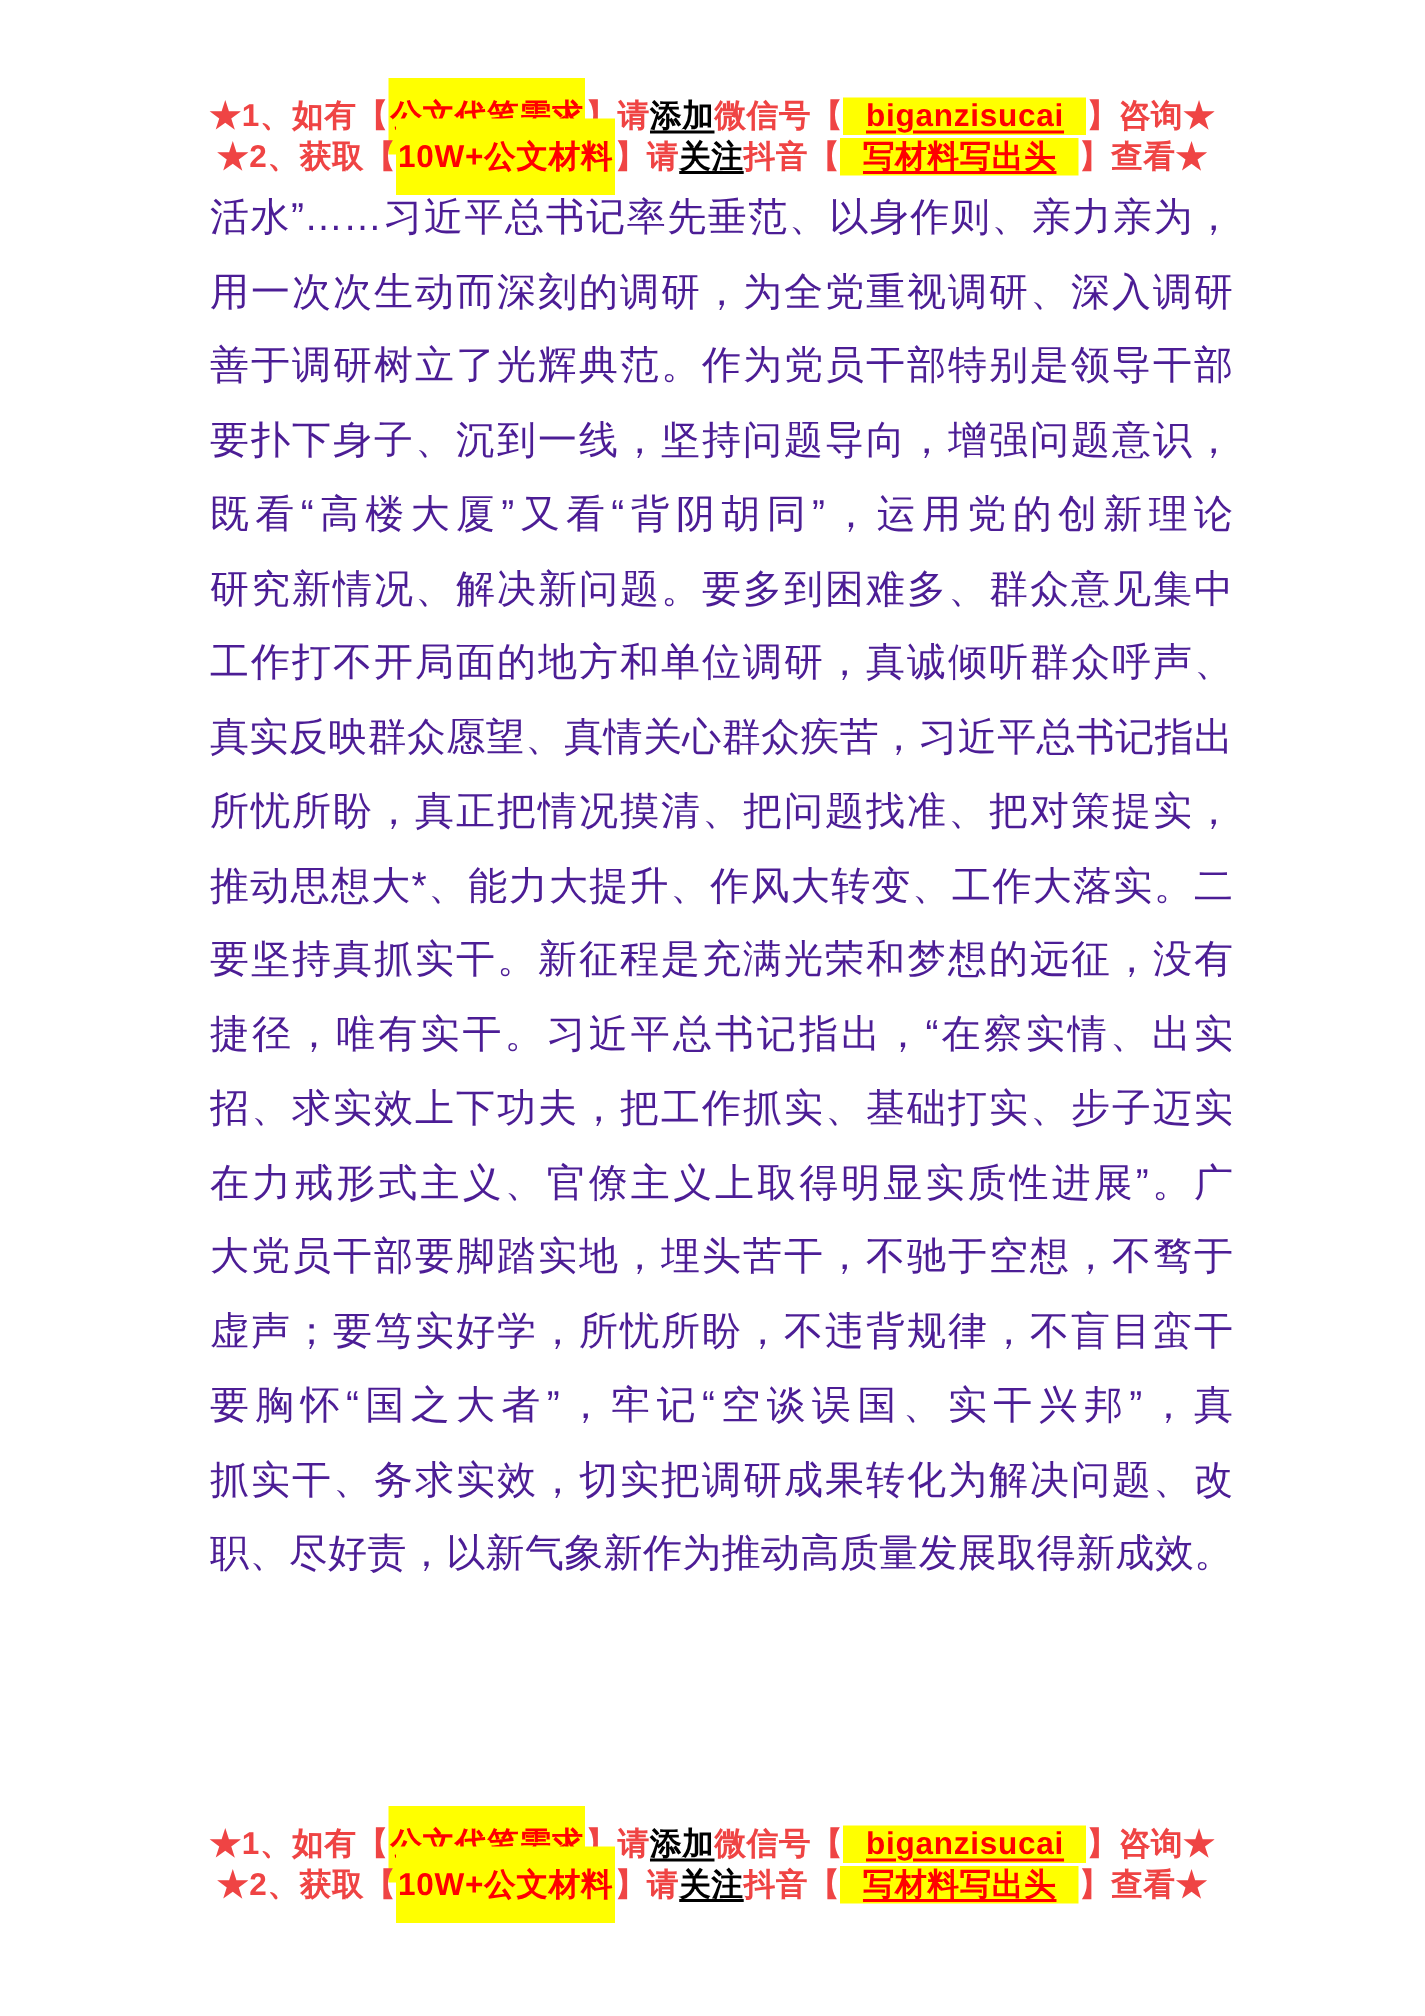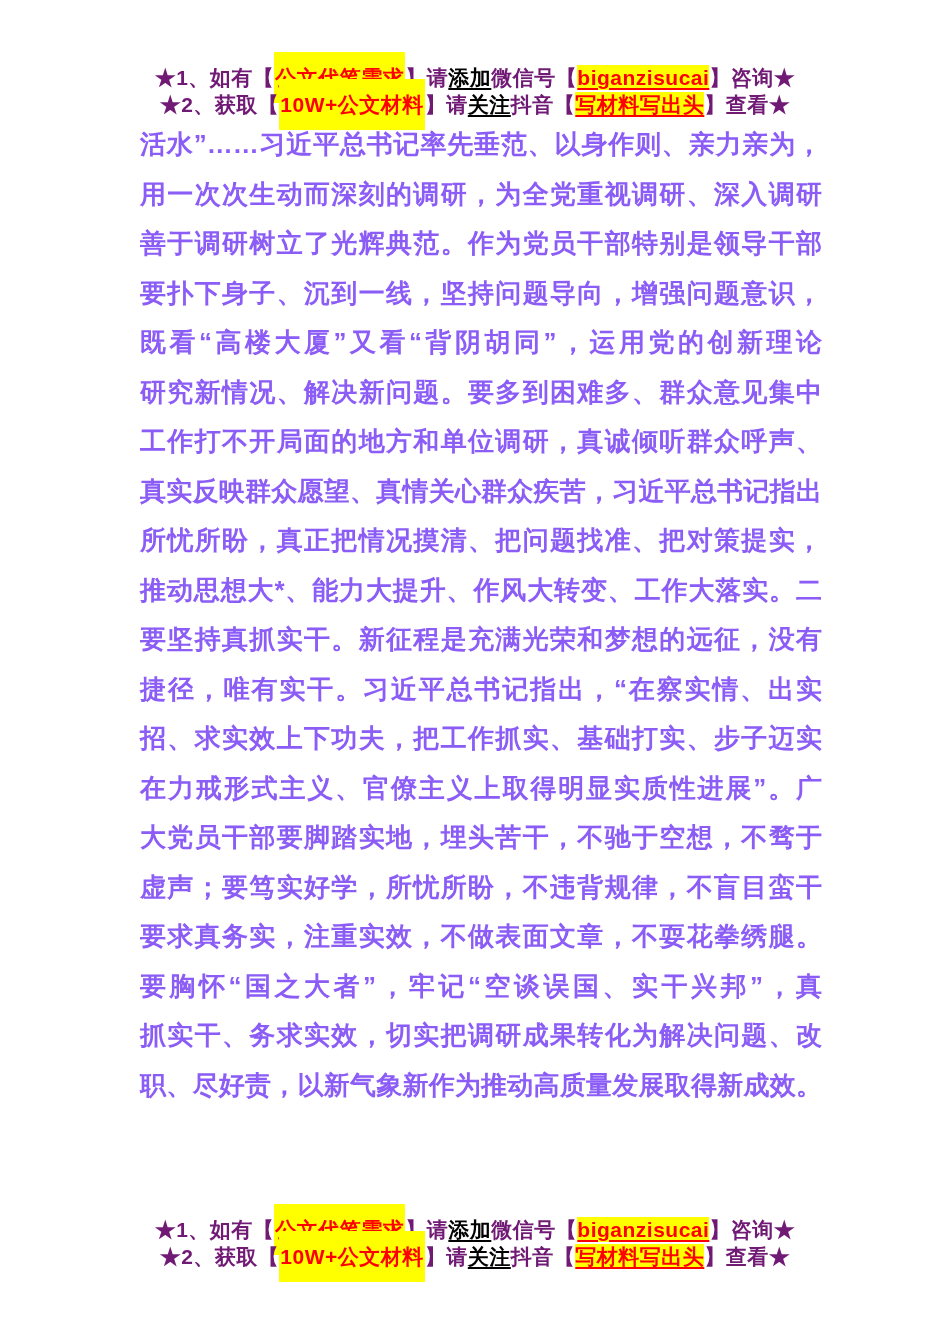--- a/index.html
+++ b/index.html
@@ -20,49 +20,49 @@
   .promo-header { top:64px; }
   .promo-footer { top:1216px; }
   .promo-line {
     font-size:21px;
     font-weight:700;
     line-height:27px;
     white-space:nowrap;
     color:#000000;
     letter-spacing:0.5px;
   }
-  .seg-plain { color:#701a75; }
+  .seg-plain { color:#ef4444; }
   .seg-hl {
     color:var(--red,#ff0000);
     background:var(--yellow,#ffff00);
     padding:14px 1px;
   }
   .seg-u {
     text-decoration:underline;
     text-decoration-thickness:2px;
     text-underline-offset:3px;
   }
   .seg-hlu {
     color:var(--red,#ff0000);
     background:var(--yellow,#ffff00);
-    padding:1px 0;
+    padding:1px 15px;
     text-decoration:underline;
     text-decoration-thickness:2px;
     text-underline-offset:3px;
   }
   .body-text {
     position:absolute;
     left:140px; top:120px; width:682px;
   }
   .bline {
     height:49.5px;
     line-height:49.5px;
     font-size:26px;
-    font-weight:700;
-    color:#8b5cf6;
+    font-weight:400;
+    color:#4c1d95;
     white-space:nowrap;
     text-align:justify;
     text-align-last:justify;
   }
 </style>
 </head>
 <body>
 
 <div class="page">
 
@@ -81,21 +81,20 @@
       <div class="bline">工作打不开局面的地方和单位调研，真诚倾听群众呼声、</div>
       <div class="bline">真实反映群众愿望、真情关心群众疾苦，习近平总书记指出</div>
       <div class="bline">所忧所盼，真正把情况摸清、把问题找准、把对策提实，</div>
       <div class="bline">推动思想大*、能力大提升、作风大转变、工作大落实。二</div>
       <div class="bline">要坚持真抓实干。新征程是充满光荣和梦想的远征，没有</div>
       <div class="bline">捷径，唯有实干。习近平总书记指出，“在察实情、出实</div>
       <div class="bline">招、求实效上下功夫，把工作抓实、基础打实、步子迈实</div>
       <div class="bline">在力戒形式主义、官僚主义上取得明显实质性进展”。广</div>
       <div class="bline">大党员干部要脚踏实地，埋头苦干，不驰于空想，不骛于</div>
       <div class="bline">虚声；要笃实好学，所忧所盼，不违背规律，不盲目蛮干</div>
-      <div class="bline">要求真务实，注重实效，不做表面文章，不耍花拳绣腿。</div>
       <div class="bline">要胸怀“国之大者”，牢记“空谈误国、实干兴邦”，真</div>
       <div class="bline">抓实干、务求实效，切实把调研成果转化为解决问题、改</div>
       <div class="bline">职、尽好责，以新气象新作为推动高质量发展取得新成效。</div>
     </div>
 
   <div class="promo promo-footer">
     <div class="promo-line"><span class="seg-plain">★1、如有【</span><span class="seg-hl">公文代笔需求</span><span class="seg-plain">】请</span><span class="seg-u">添加</span><span class="seg-plain">微信号【</span><span class="seg-hlu">biganzisucai</span><span class="seg-plain">】咨询★</span></div>
     <div class="promo-line"><span class="seg-plain">★2、获取【</span><span class="seg-hl">10W+公文材料</span><span class="seg-plain">】请</span><span class="seg-u">关注</span><span class="seg-plain">抖音【</span><span class="seg-hlu">写材料写出头</span><span class="seg-plain">】查看★</span></div>
   </div>
 

